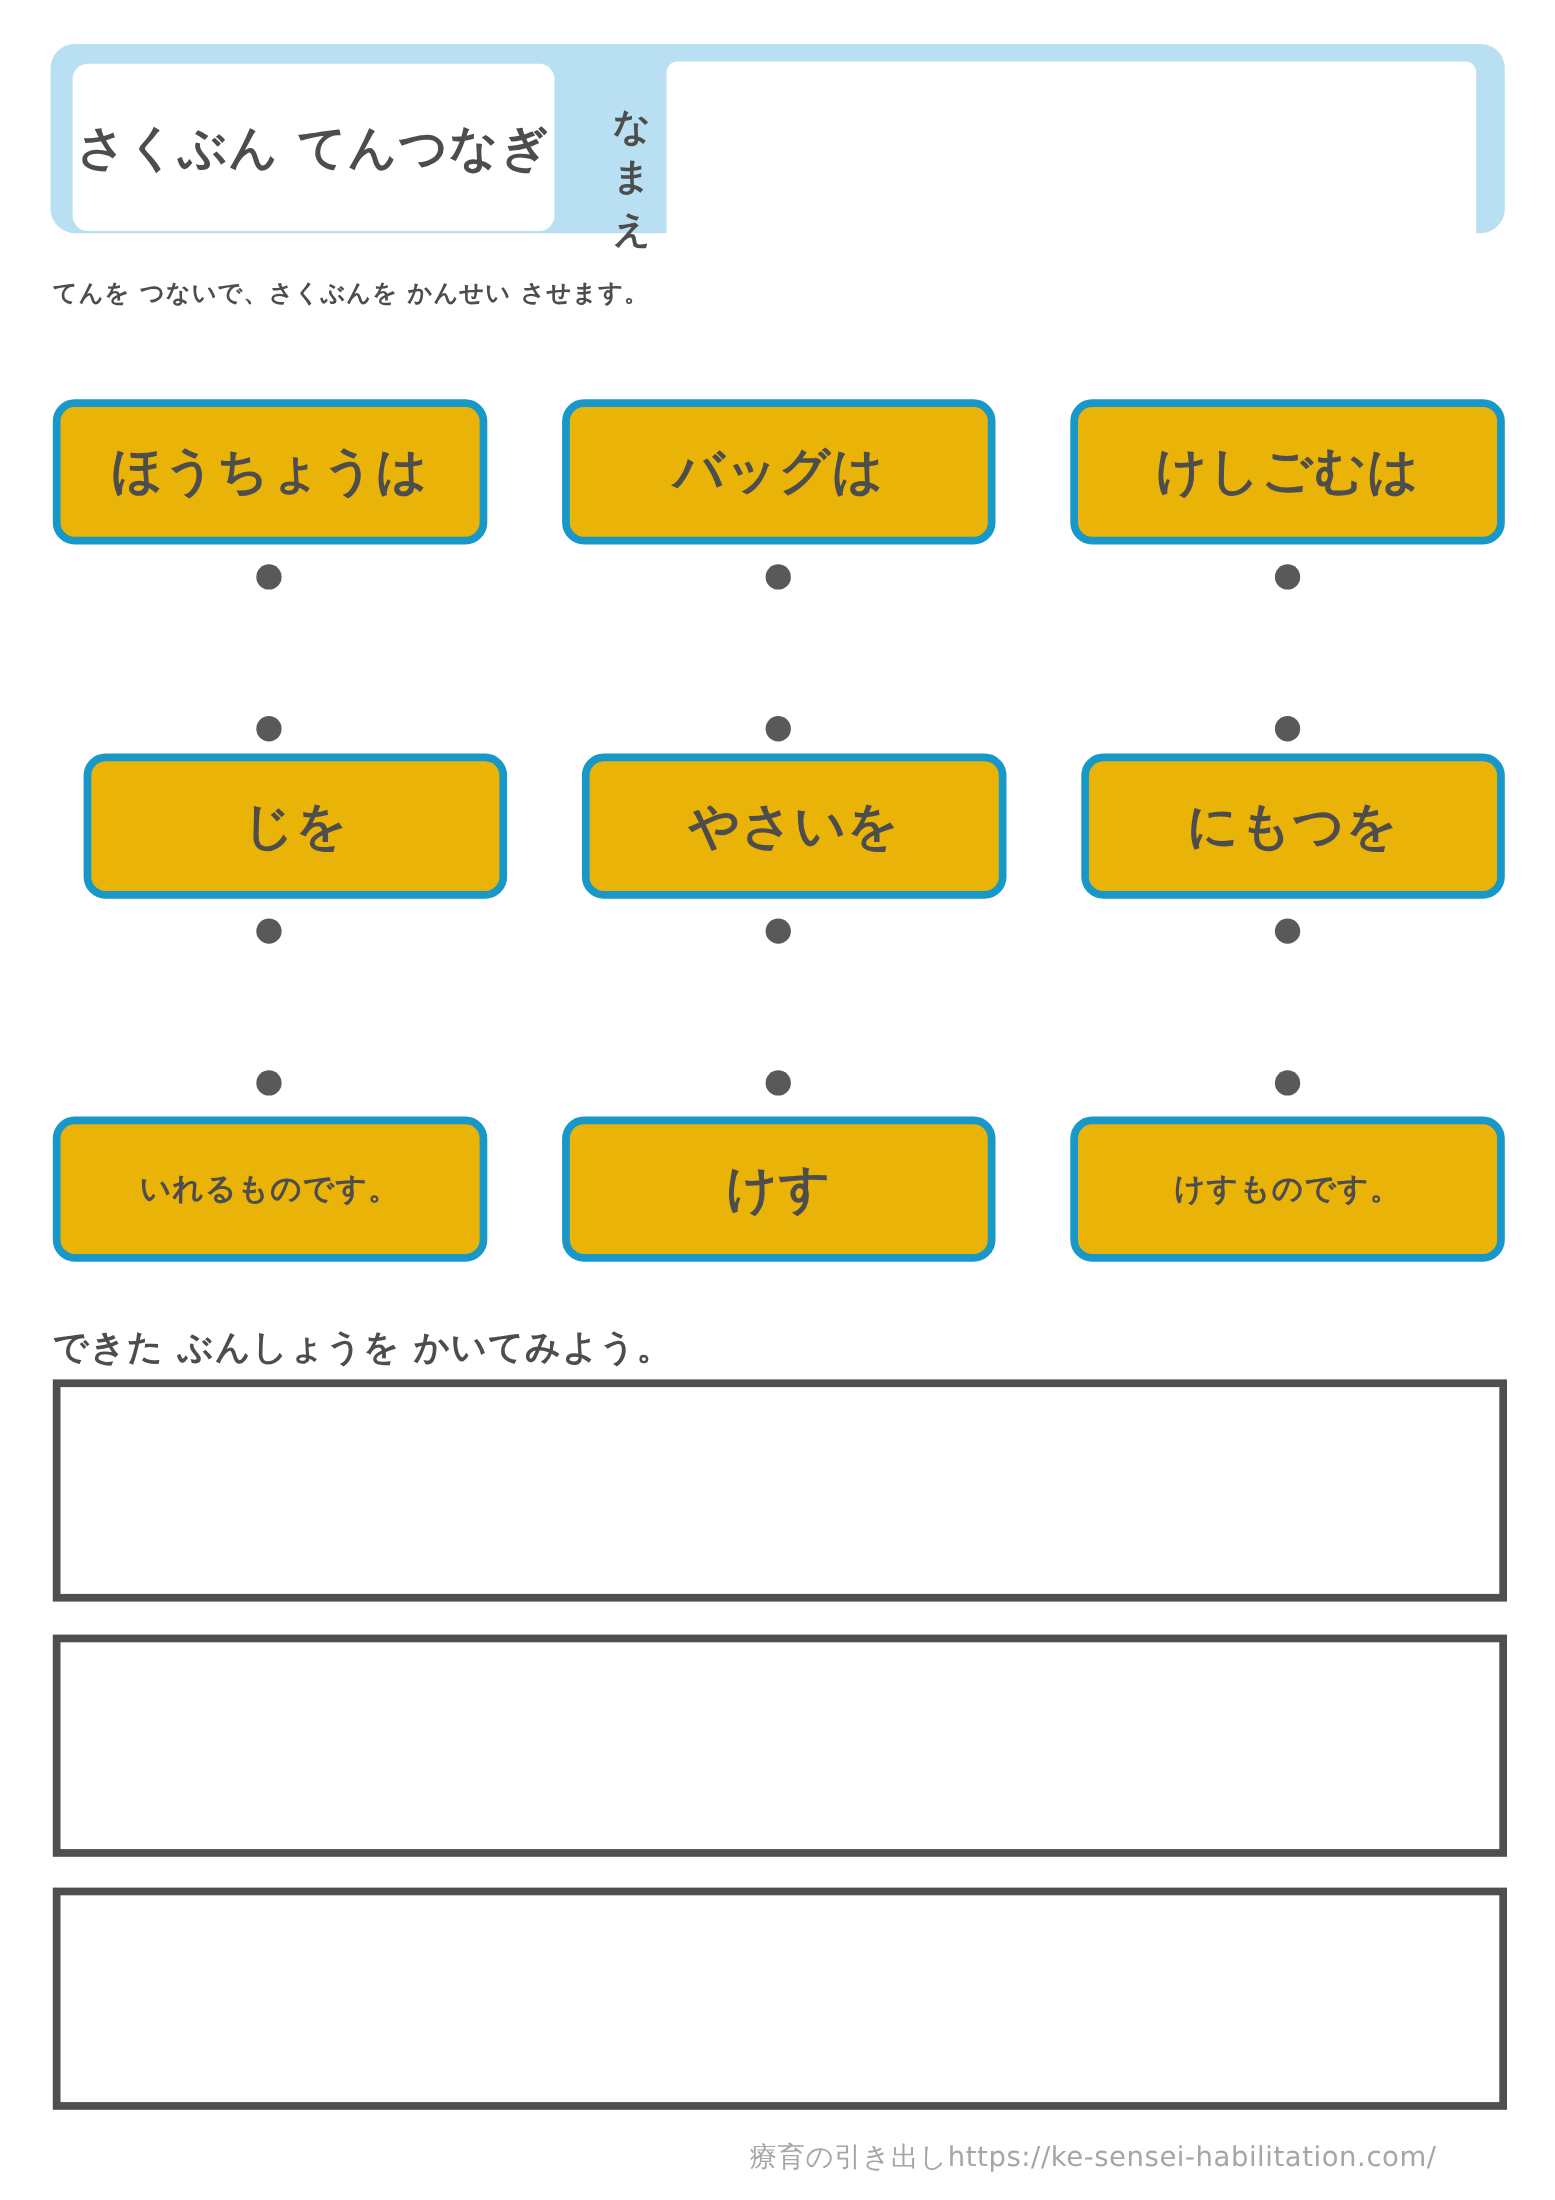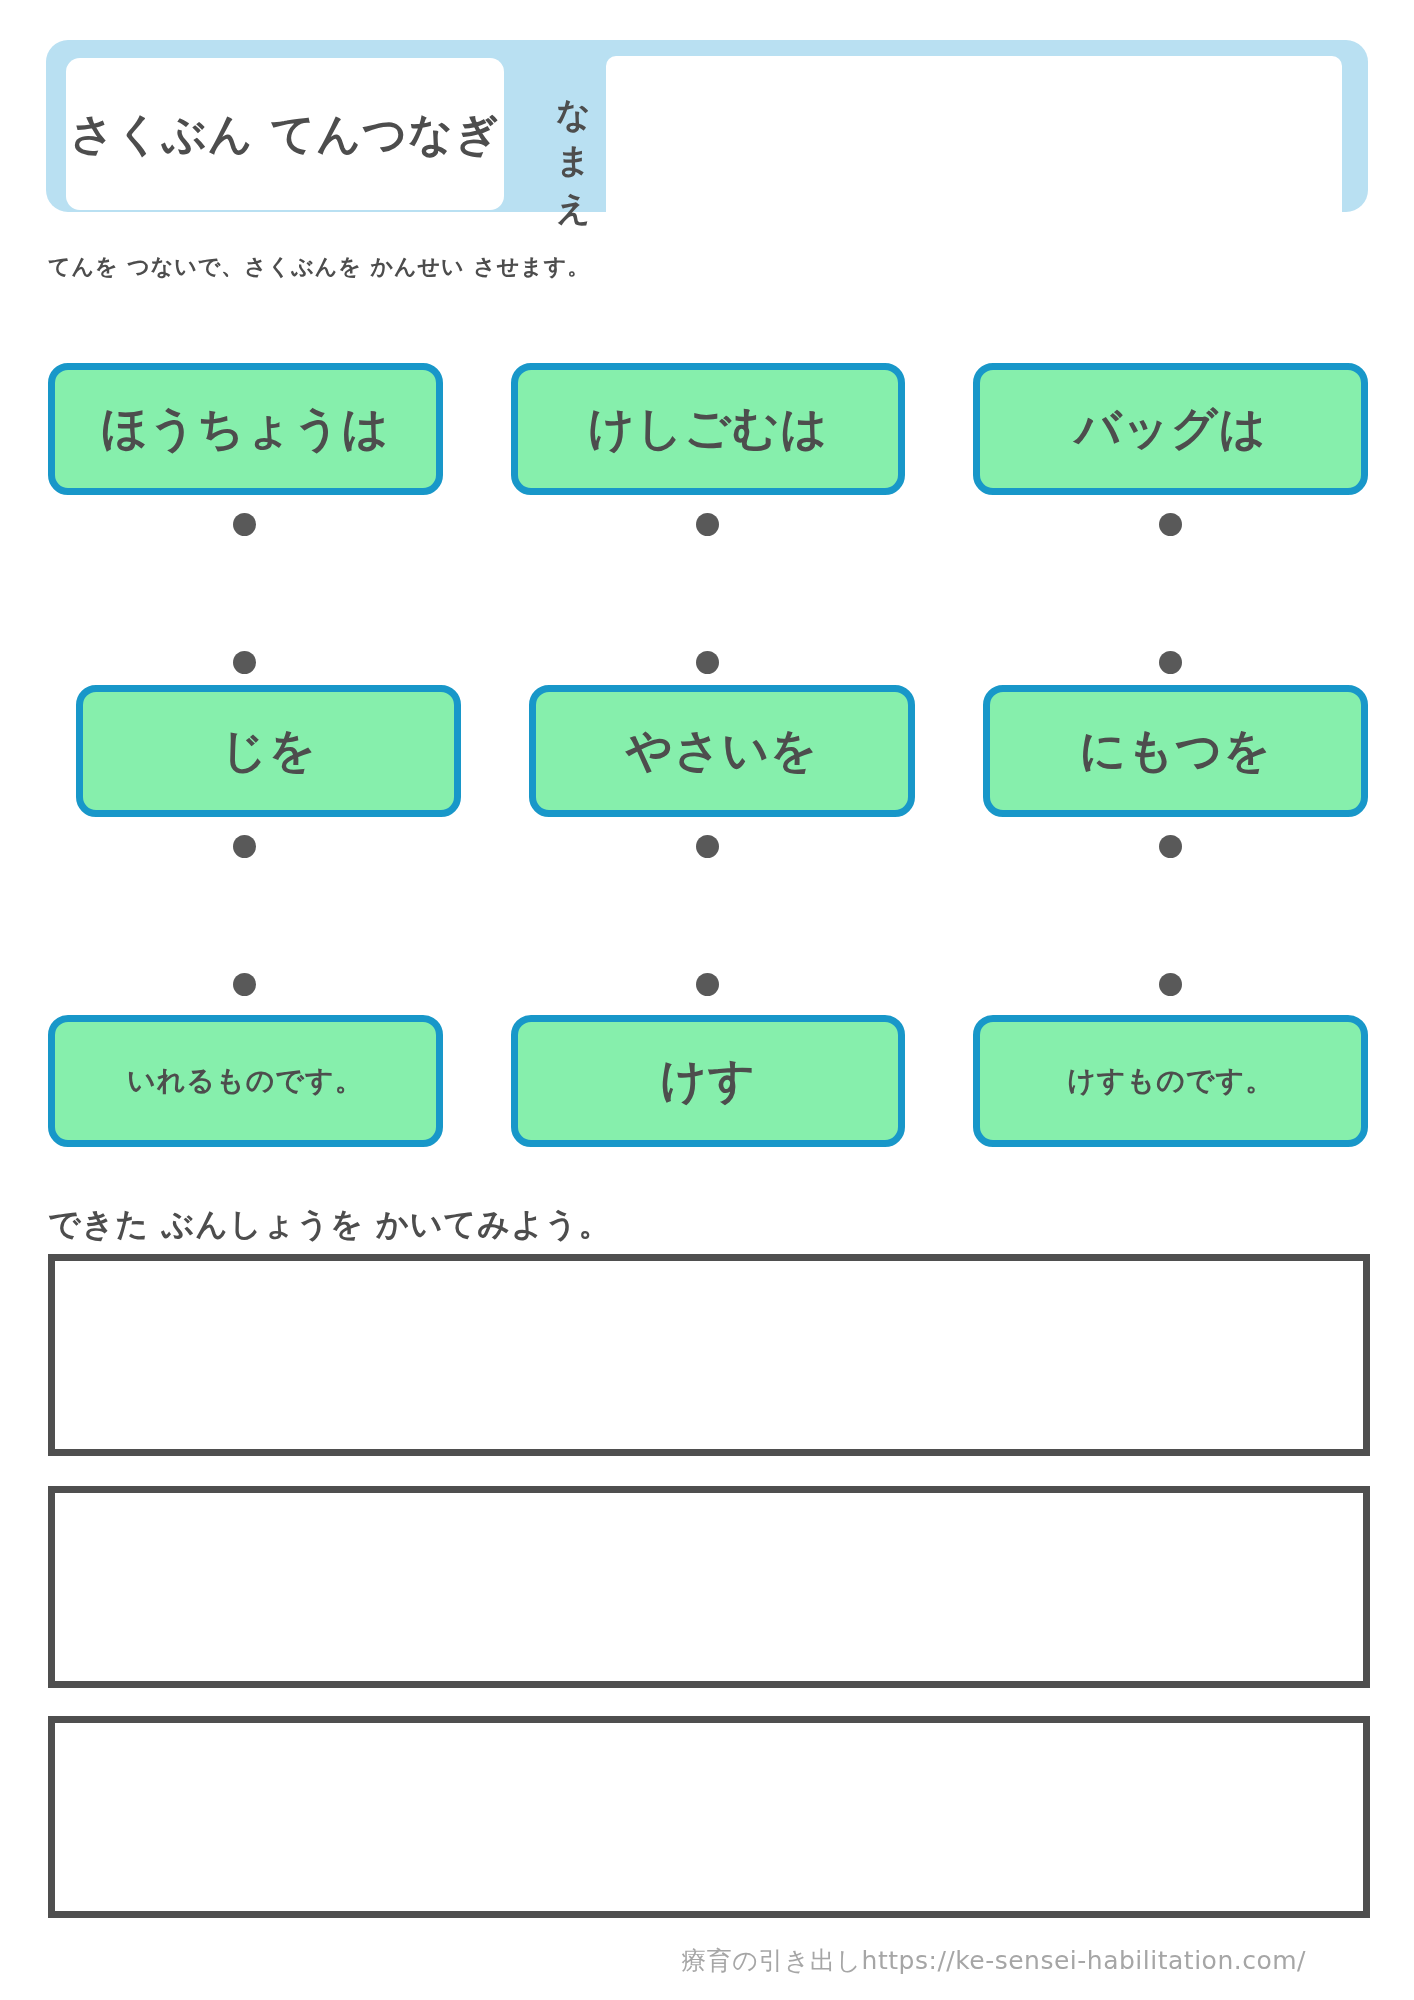--- a/index.html
+++ b/index.html
@@ -46,21 +46,21 @@
     font-size:22px;font-weight:bold;color:var(--text);letter-spacing:1px;white-space:nowrap;
   }
 
   
   .grid-row{
     position:absolute;left:48px;width:1320px;height:132px;
     display:flex;gap:68px;
   }
   .row1{top:363px;} .row2{top:685px;padding-left:28px;} .row3{top:1015px;}
   .grid-cell{
-    flex:1 1 0;height:132px;background:#86efac;
+    flex:1 1 0;height:132px;background:#eab308;
     border:7px solid var(--accent);border-radius:20px;
     display:flex;align-items:center;justify-content:center;
     font-size:46px;font-weight:bold;color:var(--text);
     letter-spacing:1px;white-space:nowrap;overflow:hidden;
   }
   .grid-cell.small{font-size:28px;}
 
   
   .dot{
     position:absolute;width:23px;height:23px;border-radius:50%;
@@ -96,22 +96,22 @@
       <span>さくぶん てんつなぎ</span>
     </div>
     <div class="name-label">なまえ</div>
     <div class="name-box"></div>
   </div>
 
   <div class="instruction">てんを つないで、さくぶんを かんせい させます。</div>
 
   <div class="grid-row row1">
     <div class="grid-cell">ほうちょうは</div>
+    <div class="grid-cell">バッグは</div>
     <div class="grid-cell">けしごむは</div>
-    <div class="grid-cell">バッグは</div>
   </div>
 
   <div class="dot c1 l1"></div>
   <div class="dot c2 l1"></div>
   <div class="dot c3 l1"></div>
   <div class="dot c1 l2"></div>
   <div class="dot c2 l2"></div>
   <div class="dot c3 l2"></div>
 
   <div class="grid-row row2">

